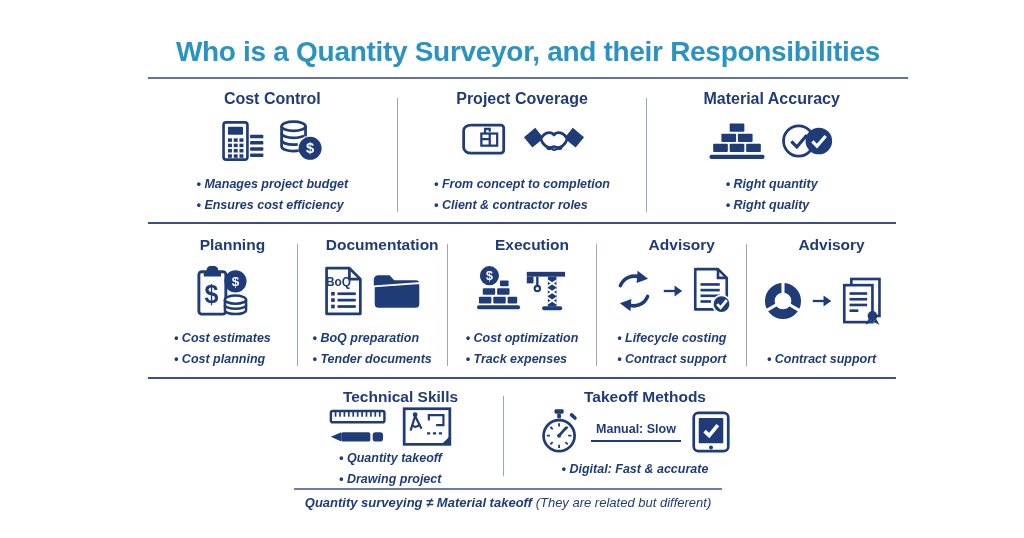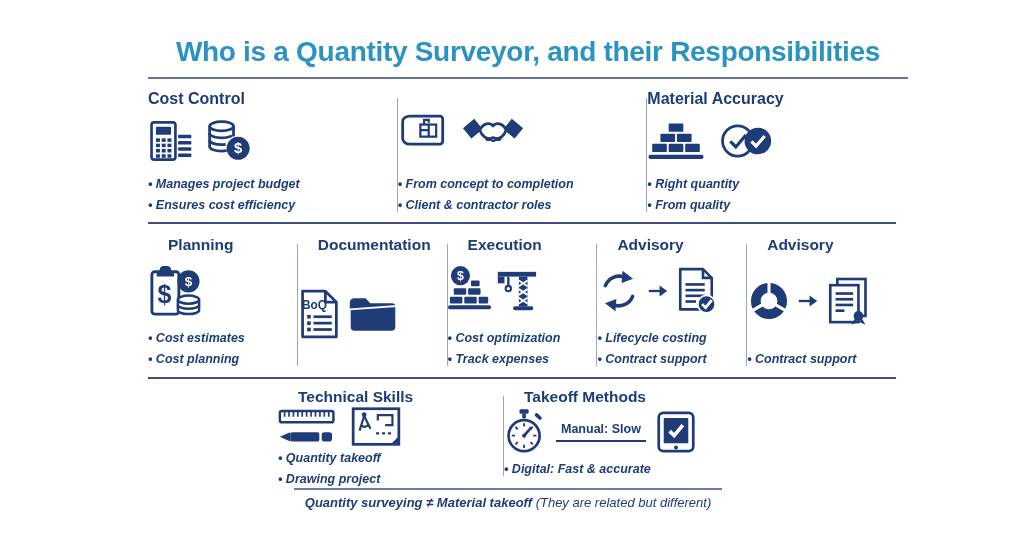--- a/index.html
+++ b/index.html
@@ -15,21 +15,21 @@
 
   .title{position:absolute;top:24px;left:148px;width:760px;text-align:center;
     font-size:28px;font-weight:700;color:var(--teal);letter-spacing:-0.3px;white-space:nowrap;margin-top:12px;}
   .title-rule{position:absolute;top:77px;left:148px;width:760px;height:2px;background:var(--rule);opacity:.8;}
 
   .row{position:absolute;left:148px;width:748px;display:flex;align-items:stretch;}
   .row1{top:90px;height:130px;}
   .row2{top:236px;height:138px;}
   .row3{top:388px;height:96px;justify-content:center;}
 
-  .sec{flex:1;display:flex;flex-direction:column;align-items:flex-start;min-width:0;}
+  .sec{flex:1;display:flex;flex-direction:column;align-items:center;min-width:0;}
   .sec-title{font-size:16px;font-weight:700;white-space:nowrap;}
   .row2 .sec-title,.row3 .sec-title{font-size:15.5px;padding-left:20px;}
   .icons{display:flex;align-items:center;justify-content:center;gap:10px;flex:1;}
   .row2 .icons{gap:7px;}
   .bullets{list-style:none;margin:0 0 4px;padding:0;text-align:left;
     font-size:12.5px;font-style:italic;font-weight:700;}
   .bullets li{line-height:1.7;white-space:nowrap;}
   .bullets li::before{content:"•  ";}
 
   .vr{width:1px;background:var(--divider);margin:8px 0;flex:none;}
@@ -97,20 +97,21 @@
       </div>
       <ul class="bullets">
         <li>Manages project budget</li>
         <li>Ensures cost efficiency</li>
       </ul>
     </div>
 
     <div class="vr"></div>
 
     <div class="sec">
+      <div class="sec-title">Project Coverage</div>
       <div class="icons">
         <svg width="54" height="44" viewBox="0 0 58 46">
           <g fill="none" stroke="currentColor" stroke-width="3">
             <path d="M13 6 H45 C46.6 6 48 7.3 48 9 V33 C48 34.7 46.6 36 45 36 H13"></path>
             <path d="M13 6 C8.5 6 5 8.5 5 12 V30 C5 33.5 8.5 36 13 36"></path>
           </g>
           <g fill="none" stroke="currentColor" stroke-width="2.4">
             <rect x="24" y="15" width="17" height="13"></rect>
             <path d="M28 15 V10 H33 V13"></path>
             <path d="M33 15 V28 M24 21 H33"></path>
@@ -153,21 +154,21 @@
         </svg>
         <svg width="60" height="44" viewBox="0 0 64 48">
           <circle cx="24" cy="24" r="16.5" fill="none" stroke="currentColor" stroke-width="3"></circle>
           <path d="M16 24.5 L22 30.5 L33 17.5" fill="none" stroke="currentColor" stroke-width="3.5"></path>
           <circle cx="46" cy="24" r="14.5" fill="currentColor"></circle>
           <path d="M39 24.5 L44 29.5 L53.5 18.5" fill="none" stroke="#fff" stroke-width="3.5"></path>
         </svg>
       </div>
       <ul class="bullets">
         <li>Right quantity</li>
-        <li>From quality</li>
+        <li>Right quality</li>
       </ul>
     </div>
   </div>
 
   <div class="hrule hr-a"></div>
 
   <div class="row row2">
 
     <div class="sec">
       <div class="sec-title">Planning</div>
@@ -207,20 +208,24 @@
               <rect x="17" y="35.5" width="20" height="3"></rect>
             <rect x="10" y="42" width="4" height="4"></rect>
               <rect x="17" y="42.5" width="20" height="3"></rect>
           </g>
         </svg>
         <svg width="52" height="42" viewBox="0 0 56 44">
           <path d="M3 10 C3 7 5 5 8 5 H20 L25 10.5 H48 C51 10.5 53 12.5 53 15.5 V36 C53 39 51 41 48 41 H8 C5 41 3 39 3 36 Z" fill="currentColor"></path>
           <path d="M3 17 L53 13.5 V36 C53 39 51 41 48 41 H8 C5 41 3 39 3 36 Z" fill="currentColor" stroke="#fff" stroke-width="2"></path>
         </svg>
       </div>
+      <ul class="bullets">
+        <li>BoQ preparation</li>
+        <li>Tender documents</li>
+      </ul>
     </div>
 
     <div class="vr"></div>
 
     <div class="sec">
       <div class="sec-title">Execution</div>
       <div class="icons">
         <svg width="90" height="54" viewBox="0 0 94 56">
           <circle cx="13" cy="12" r="10" fill="currentColor"></circle>
           <text x="13" y="17" text-anchor="middle" font-size="13" fill="#fff">$</text>

